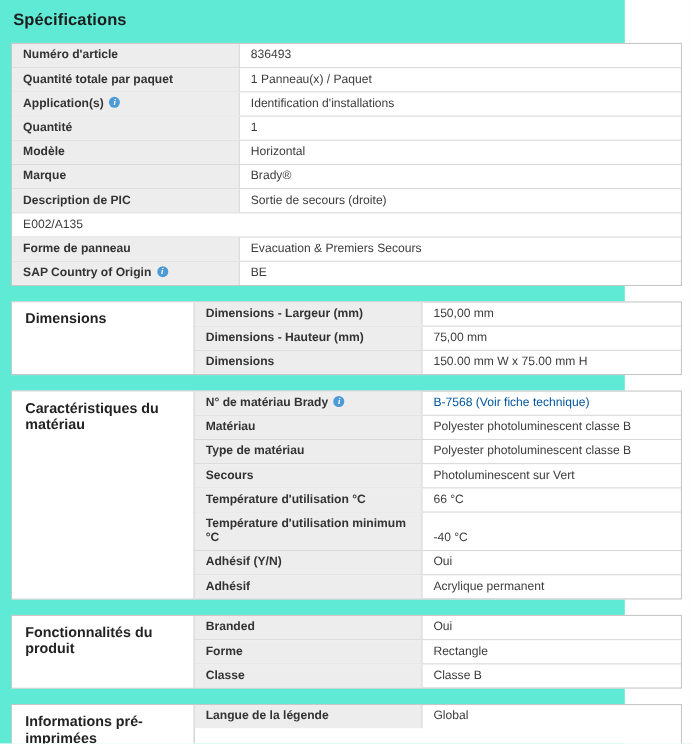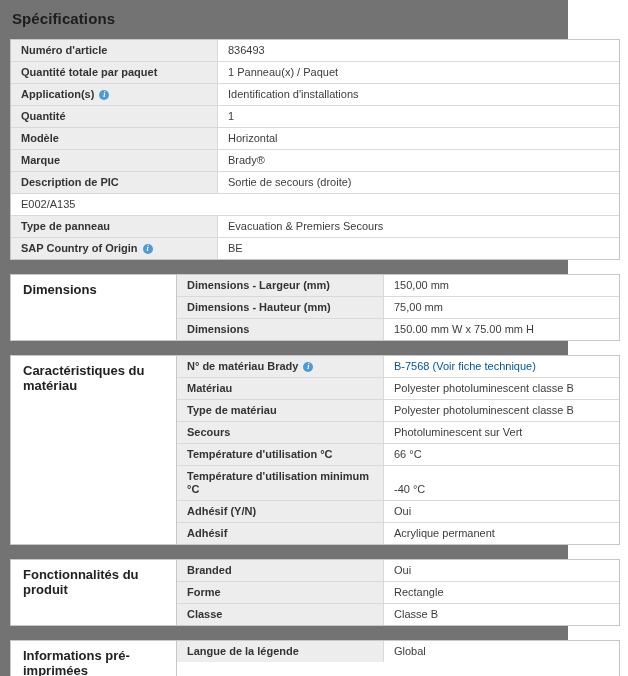--- a/index.html
+++ b/index.html
@@ -7,21 +7,21 @@
     padding: 0;
     background: #ffffff;
     font-family: "Liberation Sans", sans-serif;
     color: #333333;
   }
   .page {
     width: 568px;
     height: 676px;
     box-sizing: border-box;
     padding: 8px 4px 0 10px;
-    background: #737373;
+    background: #5eead4;
   }
   .page-title {
     font-size: 15px;
     font-weight: bold;
     color: #1d1d1d;
     margin: 2px 0 12px 2px;
     letter-spacing: 0.1px;
   }
   .sections {
     width: 610px;
@@ -59,21 +59,20 @@
   .label-cell {
     width: 207px;
     box-sizing: border-box;
     background: #ededed;
     border-right: 1px solid #d9d9d9;
     padding: 4px 8px 4px 10px;
     font-size: 11px;
     font-weight: bold;
     color: #333333;
     display: flex;
-    align-items: center;
     gap: 5px;
     line-height: 13px;
   }
   .value-cell {
     flex: 1;
     box-sizing: border-box;
     padding: 4px 8px 4px 10px;
     font-size: 11px;
     font-weight: normal;
     color: #3c3c3c;
@@ -182,21 +181,21 @@
   </div>
 
   <div class="row">
     <div class="value-cell">
       <span class="value-text">E002/A135</span>
     </div>
   </div>
 
   <div class="row">
     <div class="label-cell">
-      <span class="label-text">Type de panneau</span>
+      <span class="label-text">Forme de panneau</span>
 
     </div>
     <div class="value-cell">
       <span class="value-text">Evacuation &amp; Premiers Secours</span>
     </div>
   </div>
 
   <div class="row">
     <div class="label-cell">
       <span class="label-text">SAP Country of Origin</span>

